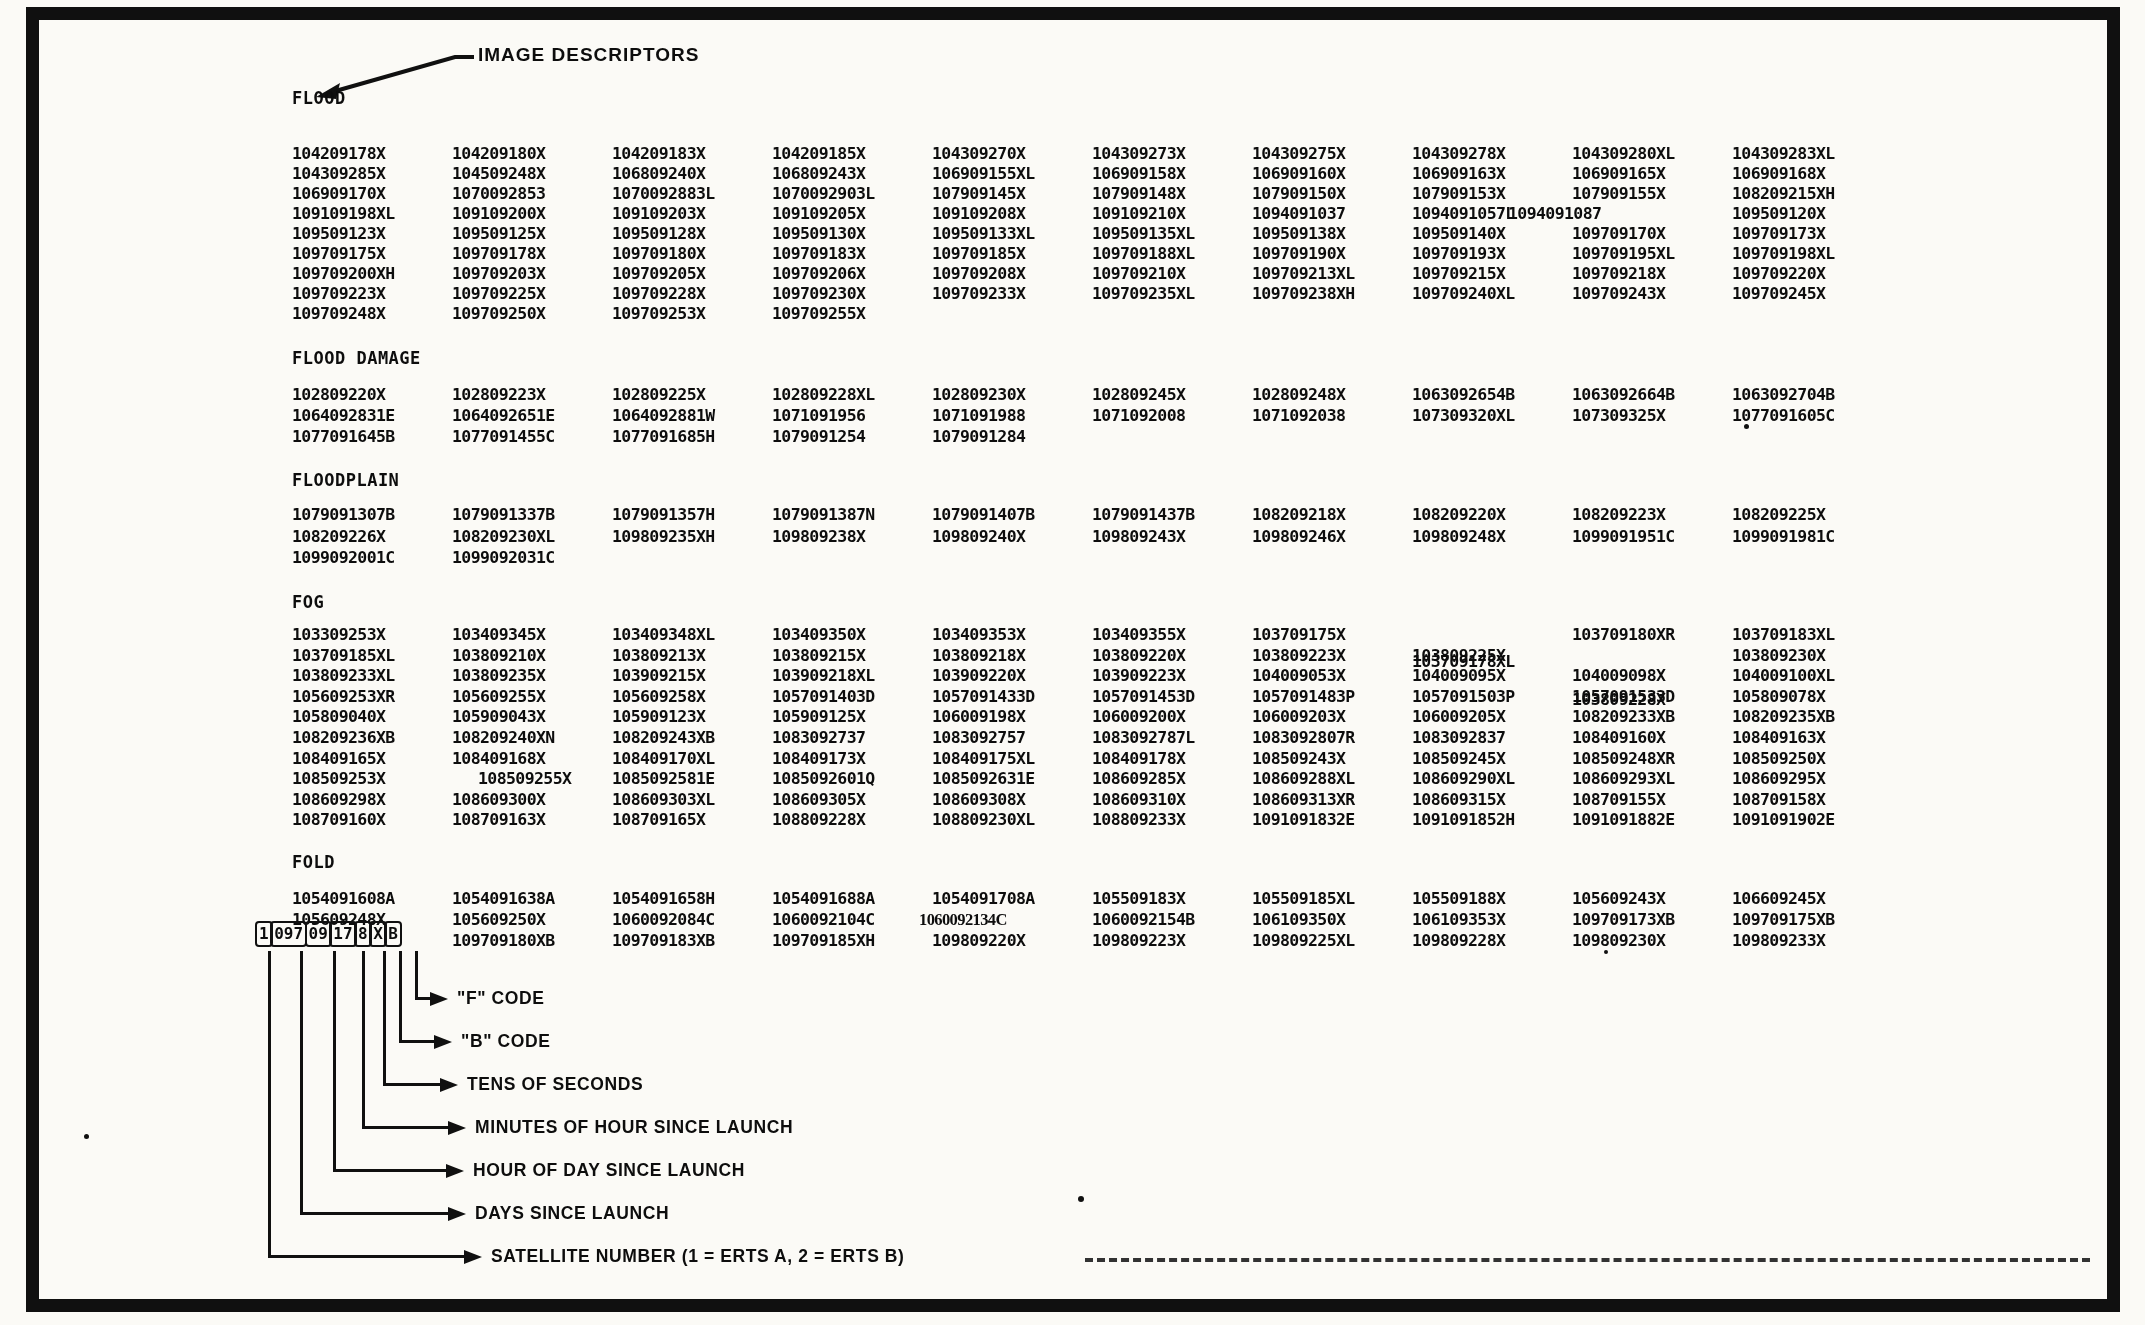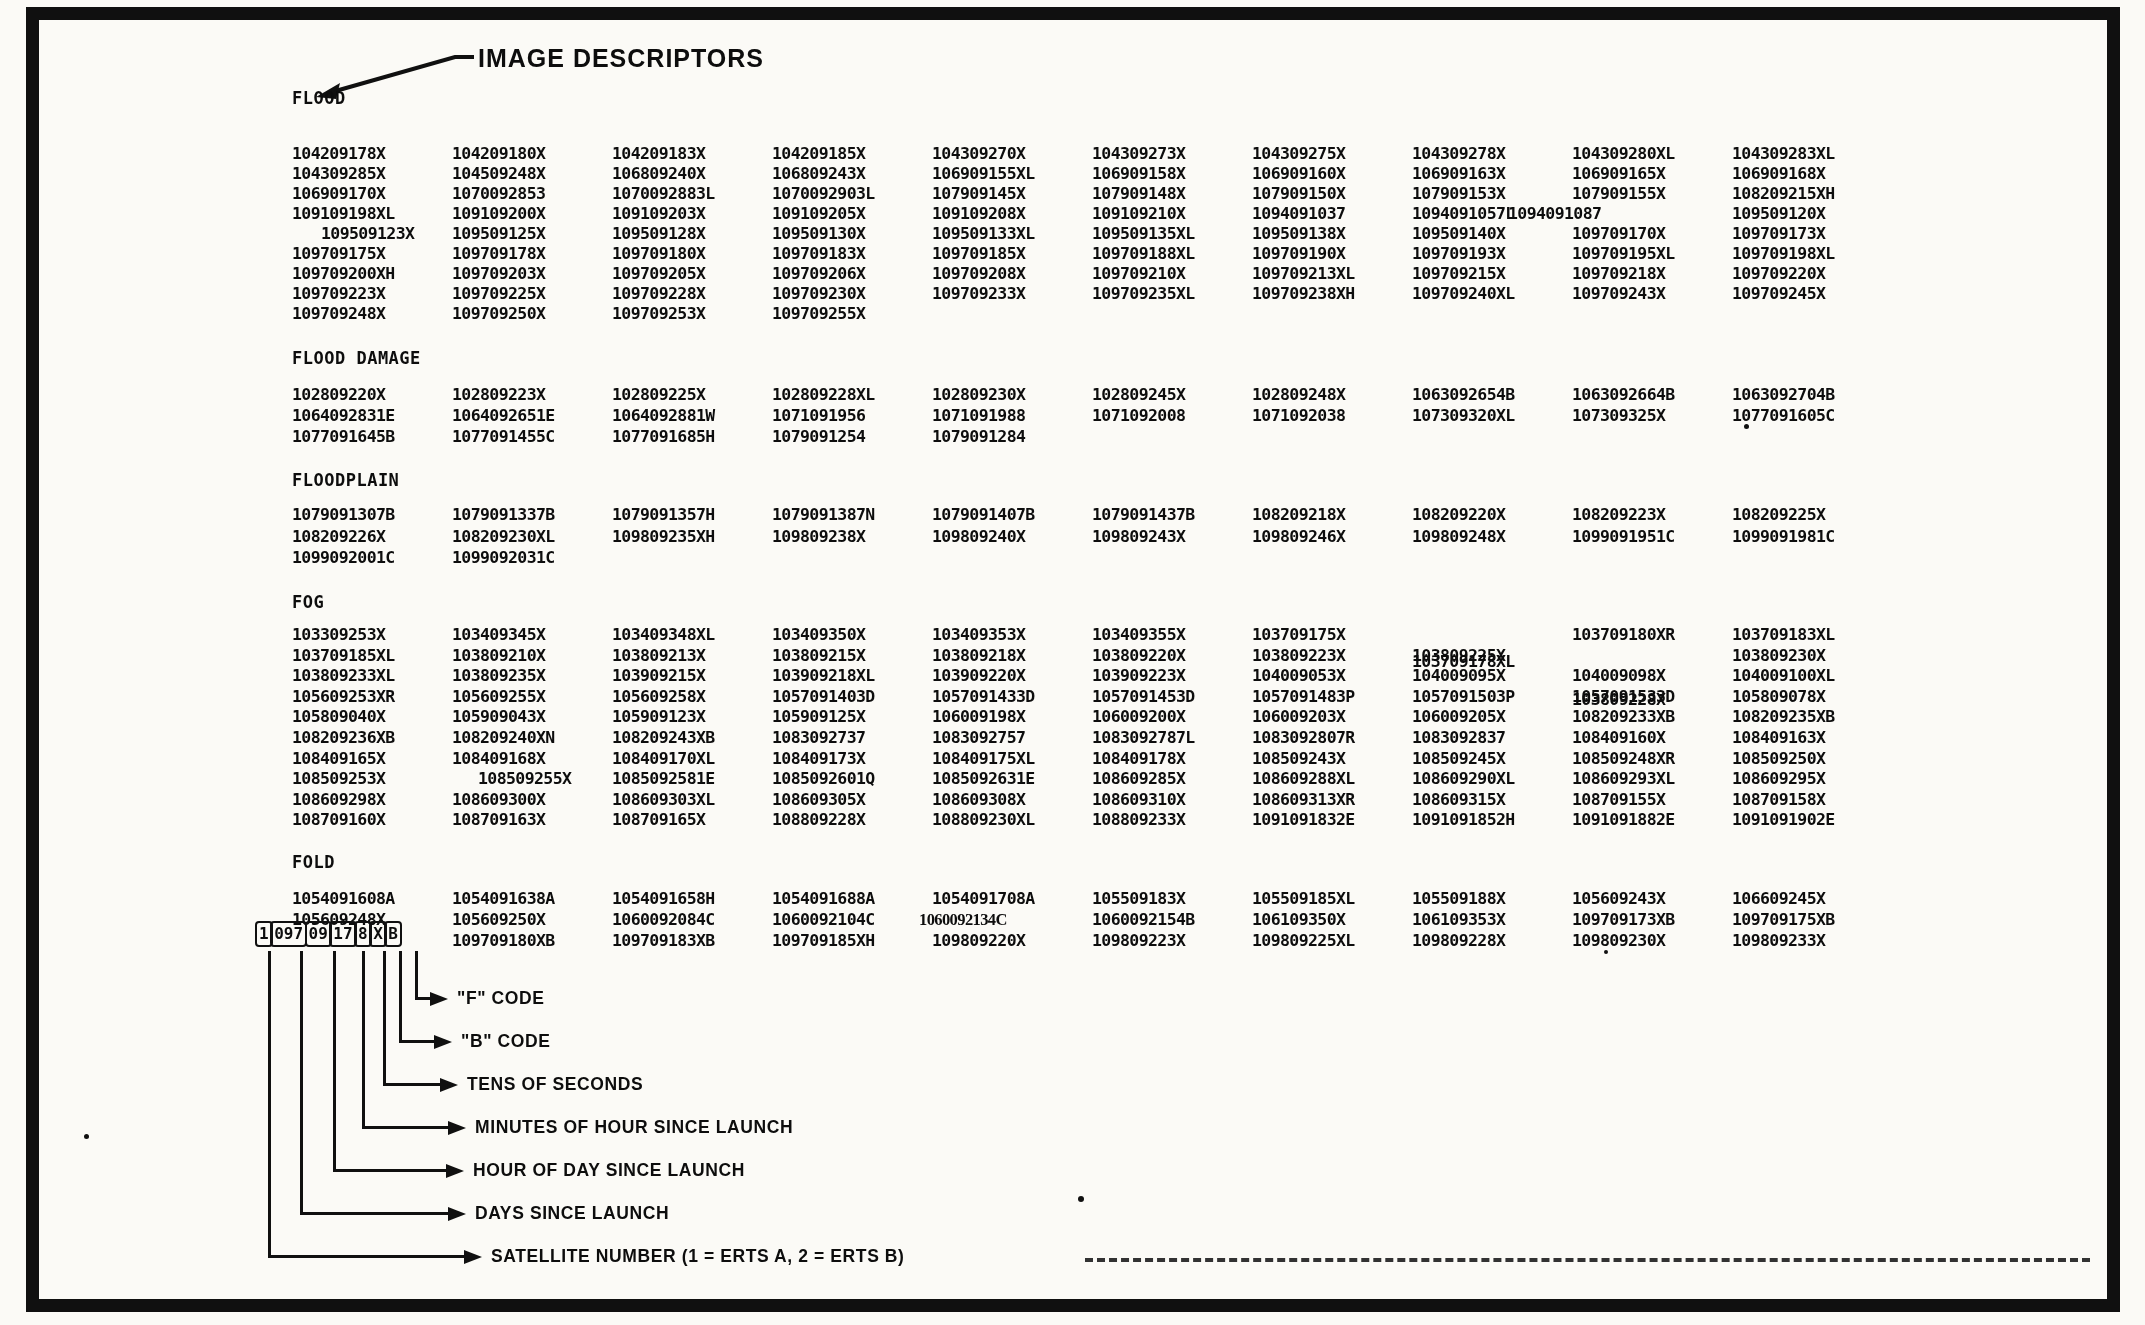--- a/index.html
+++ b/index.html
@@ -9,21 +9,21 @@
     font-family:"DejaVu Sans Mono", monospace;
     color:#0d0d0d;
   }
   .frame{
     position:absolute; left:26px; top:7px; right:25px; bottom:13px;
     border:13px solid #101010; pointer-events:none;
   }
   .annot-label{
     position:absolute; left:478px; top:44px;
     font-family:"Liberation Sans", sans-serif; font-weight:bold;
-    font-size:25px; letter-spacing:1px; white-space:nowrap;
+    font-size:19px; letter-spacing:1px; white-space:nowrap;
   }
   .annot-arrow{position:absolute; left:298px; top:40px;}
   .section-header{
     position:absolute; font-size:17px; font-weight:bold; white-space:nowrap;
     letter-spacing:0.5px;
   }
   .code{
     position:absolute; font-size:16.5px; font-weight:bold; white-space:nowrap;
     letter-spacing:-0.6px;
   }
@@ -99,21 +99,21 @@
       <div class="code" style="left: 292px; top: 204px;">109109198XL</div>
       <div class="code" style="left: 452px; top: 204px;">109109200X</div>
       <div class="code" style="left: 612px; top: 204px;">109109203X</div>
       <div class="code" style="left: 772px; top: 204px;">109109205X</div>
       <div class="code" style="left: 932px; top: 204px;">109109208X</div>
       <div class="code" style="left: 1092px; top: 204px;">109109210X</div>
       <div class="code" style="left: 1252px; top: 204px;">1094091037</div>
       <div class="code" style="left: 1412px; top: 204px;">1094091057L</div>
       <div class="code" style="left: 1508px; top: 204px; text-align: center;">1094091087</div>
       <div class="code" style="left: 1732px; top: 204px;">109509120X</div>
-      <div class="code" style="left: 292px; top: 224px; margin-left: 29px;">109509123X</div>
+      <div class="code" style="left: 292px; top: 224px;">109509123X</div>
       <div class="code" style="left: 452px; top: 224px;">109509125X</div>
       <div class="code" style="left: 612px; top: 224px;">109509128X</div>
       <div class="code" style="left: 772px; top: 224px;">109509130X</div>
       <div class="code" style="left: 932px; top: 224px;">109509133XL</div>
       <div class="code" style="left: 1092px; top: 224px;">109509135XL</div>
       <div class="code" style="left: 1252px; top: 224px;">109509138X</div>
       <div class="code" style="left: 1412px; top: 224px;">109509140X</div>
       <div class="code" style="left: 1572px; top: 224px;">109709170X</div>
       <div class="code" style="left: 1732px; top: 224px;">109709173X</div>
       <div class="code" style="left: 292px; top: 244px;">109709175X</div>

